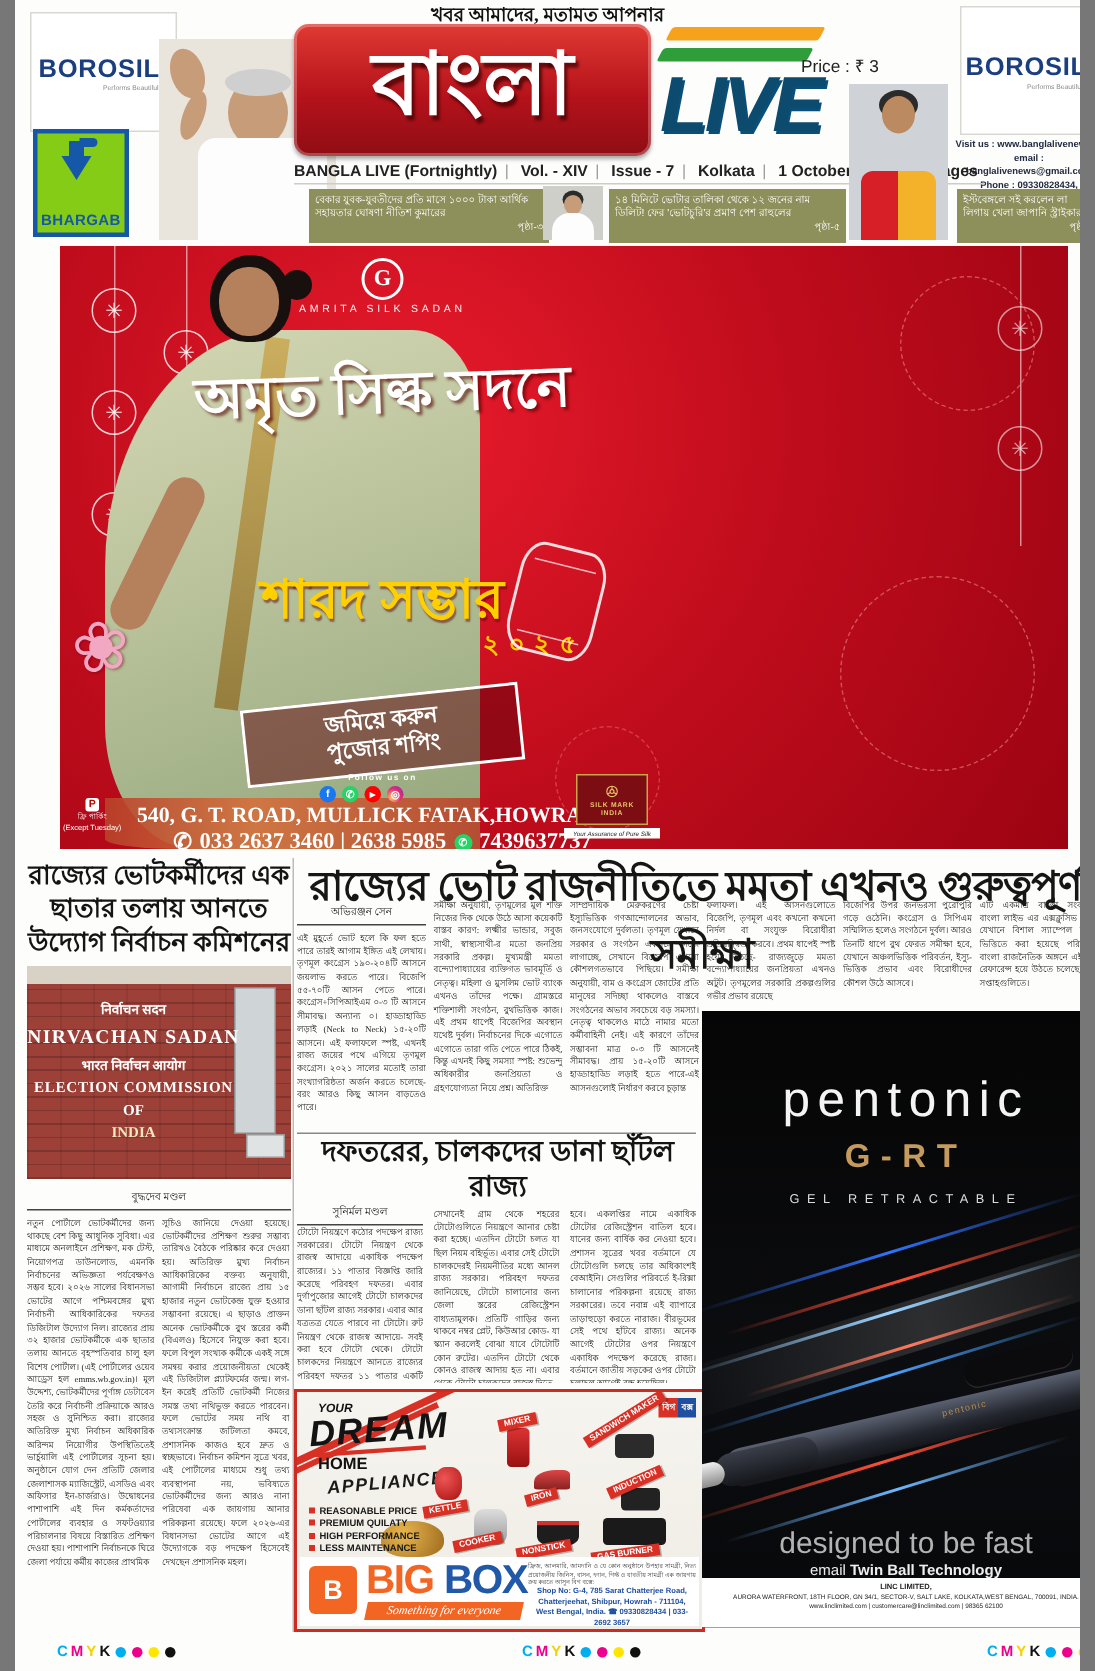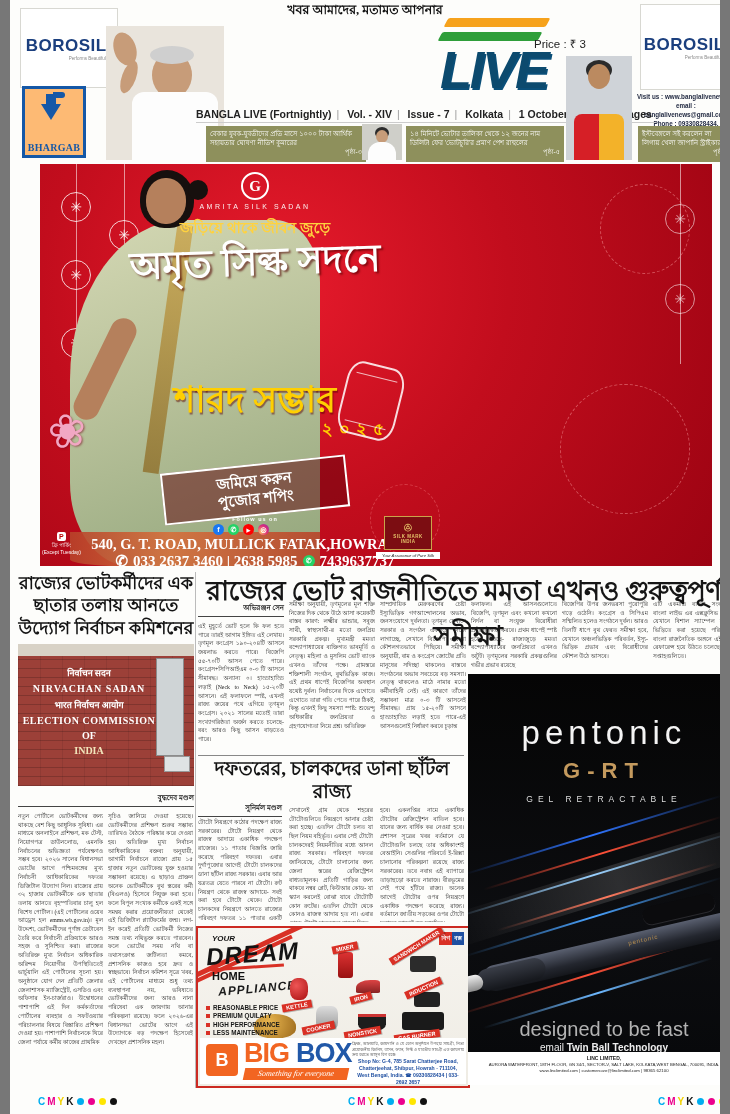--- a/index.html
+++ b/index.html
@@ -8,21 +8,21 @@
   .abs{position:absolute;}
   .serif{font-family:"Liberation Serif",serif;}
   .cen{text-align:center;}
   .j{text-align:justify;}
   
   .tagline{left:0;right:0;top:1px;font-size:12.5px;font-weight:bold;}
   .borosil-box{width:96px;height:78px;border:1px solid #d8d8d2;background:#fff;display:flex;flex-direction:column;align-items:center;justify-content:center;}
   .borosil-word{color:#1b3f7e;font-weight:bold;font-size:17px;letter-spacing:.5px;}
   .borosil-reg{font-size:7px;vertical-align:super;}
   .borosil-tag{color:#8a8a8a;font-size:4.5px;align-self:flex-end;margin-right:8px;}
-  .bhargab{left:12px;top:86px;width:58px;height:66px;border:3px solid #1558a7;background:#fdba74;display:flex;flex-direction:column;align-items:center;justify-content:flex-end;font-family:Liberation Serif, serif;}
+  .bhargab{left:12px;top:86px;width:58px;height:66px;border:3px solid #1558a7;background:#84cc16;display:flex;flex-direction:column;align-items:center;justify-content:flex-end;}
   .bh-icon{position:absolute;top:5px;left:12px;width:28px;height:34px;}
   .bh-arrow{position:absolute;left:4px;top:10px;width:0;height:0;border-left:10px solid transparent;border-right:10px solid transparent;border-top:16px solid #1558a7;}
   .bh-pipe{position:absolute;left:9px;top:0;width:10px;height:12px;background:#1558a7;}
   .bh-flag{position:absolute;left:16px;top:-2px;width:12px;height:6px;background:#1558a7;border-radius:0 4px 4px 0;}
   .bh-name{color:#1558a7;font-weight:bold;font-size:10px;margin-bottom:2px;letter-spacing:.3px;}
   .photo{background:#e9e4dc;overflow:hidden;}
   .head-sk{position:absolute;border-radius:50%;background:#c79c79;}
   .hair{position:absolute;border-radius:50%;background:#2b2b2b;}
   .shirt{position:absolute;background:#fdfdfd;border-radius:12px 12px 0 0;}
   .masthead{left:186px;top:16px;width:238px;height:88px;background:linear-gradient(180deg,#e03a33,#b5121b 55%,#8f0d14);border-radius:10px;
@@ -80,21 +80,21 @@
   .m-bun{position:absolute;left:148px;top:16px;width:20px;height:20px;background:#17100e;border-radius:50%;}
   .m-face{position:absolute;left:106px;top:14px;width:40px;height:46px;background:#b5805c;border-radius:48%;}
   .m-body{position:absolute;left:30px;top:56px;width:250px;height:346px;background:linear-gradient(160deg,#d4d8b4 0%,#b9c29b 45%,#93a67c 100%);
           border-radius:46% 18% 0 24%;}
   .m-arm{position:absolute;left:52px;top:150px;width:26px;height:110px;background:#b5805c;border-radius:13px;transform:rotate(26deg);}
   .m-border{position:absolute;left:30px;bottom:0;width:250px;height:34px;background:linear-gradient(90deg,#b8432a,#d4703c 40%,#b8432a);opacity:.9;border-radius:0 0 0 20%;}
   .m-gold{position:absolute;left:120px;top:60px;width:16px;height:250px;background:linear-gradient(#caa44a,#8f6f2a);transform:rotate(8deg);opacity:.8;}
   
   .vrule{left:185px;top:572px;width:1px;height:516px;background:#bbb;}
   .lead-head{left:188px;top:570px;width:540px;font-size:27px;font-weight:bold;letter-spacing:-.5px;color:#161616;}
-  .byline{font-size:7px;font-weight:bold;text-align:right;color:#222;}
+  .byline{font-size:7px;font-weight:normal;text-align:center;color:#222;}
   .byline u{display:block;height:0;border-bottom:1px solid #444;margin-top:2px;text-decoration:none;}
   .ncol{font-size:5.8px;line-height:1.5;color:#1d1d1d;overflow:hidden;}
   .left-head{left:8px;top:572px;width:176px;font-size:17.5px;line-height:1.28;font-weight:bold;text-align:center;color:#141414;}
   .ecphoto{left:8px;top:644px;width:176px;height:142px;background:#9c4038;overflow:hidden;
            background-image:repeating-linear-gradient(0deg,rgba(0,0,0,.18) 0 1px,transparent 1px 9px),repeating-linear-gradient(90deg,rgba(0,0,0,.08) 0 1px,transparent 1px 22px);}
   .ec-sky{position:absolute;left:0;top:0;right:0;height:12px;background:#d8d2c6;}
   .ec-win{position:absolute;right:10px;top:14px;width:26px;height:96px;background:#cfd4d6;border:1px solid #8c8c8c;}
   .ec-ac{position:absolute;right:4px;bottom:14px;width:24px;height:14px;background:#dfe3e4;border:1px solid #999;}
   .ec-sign{position:absolute;left:0;right:34px;top:18px;color:#fff;font-weight:bold;text-align:center;font-family:"Liberation Serif",serif;}
   .ec-sign div{margin-top:4px;}
@@ -173,20 +173,23 @@
   </div>
 
   <div class="abs photo" style="left:96px;top:26px;width:118px;height:134px;">
     <div class="head-sk" style="left:46px;top:26px;width:40px;height:46px;"></div>
     <div class="hair" style="left:44px;top:20px;width:44px;height:18px;background:#cfcfcf;"></div>
     <div class="shirt" style="left:26px;top:66px;width:86px;height:68px;"></div>
     <div class="head-sk" style="left:8px;top:6px;width:22px;height:34px;transform:rotate(-18deg);"></div>
     <div class="head-sk" style="left:16px;top:34px;width:14px;height:34px;transform:rotate(20deg);"></div>
   </div>
 
+  <div class="abs masthead">
+    <span>বাংলা</span>
+  </div>
 
   <div class="abs live-block">
     <div class="stripe or"></div>
     <div class="stripe gr"></div>
     <div class="live-word">LIVE</div>
   </div>
 
   <div class="abs price">Price : ₹ 3</div>
 
   <div class="abs borosil-box" style="left:630px;top:4px;width:92px;height:84px;">
@@ -270,21 +273,20 @@
         <div class="m-face"></div>
       <div class="m-border"></div>
     </div>
 
     <div class="abs silk-logo">
       <div class="silk-circle">
           <span>G</span>
         </div>
       <div class="silk-brand">AMRITA SILK SADAN</div>
     </div>
-    <div class="abs silk-tag cen serif">জড়িয়ে থাকে জীবন জুড়ে</div>
     <div class="abs silk-title cen serif">অমৃত সিল্ক সদনে</div>
     <div class="abs silk-fest cen serif">শারদ সম্ভার</div>
     <div class="abs silk-year">২০২৫</div>
     <div class="abs lotus">❀</div>
     <div class="abs drum"></div>
 
     <div class="abs offer serif">
       <span>জমিয়ে করুন</span>
         <span>পুজোর শপিং</span>
     </div>
@@ -318,21 +320,21 @@
 
   <div class="abs vrule"></div>
 
   <div class="abs left-head serif">রাজ্যের ভোটকর্মীদের এক ছাতার তলায় আনতে উদ্যোগ নির্বাচন কমিশনের</div>
   <div class="abs ecphoto">
     <div class="ec-sky"></div>
       <div class="ec-win"></div>
       <div class="ec-ac"></div>
     <div class="ec-sign">
       <div style="font-size:9px;">निर्वाचन सदन</div>
-      <div style="font-size:10px;letter-spacing:1px;">NIRVACHAN SADAN</div>
+      <div style="font-size:13px;letter-spacing:1px;">NIRVACHAN SADAN</div>
       <div style="font-size:9px;">भारत निर्वाचन आयोग</div>
       <div style="font-size:10px;letter-spacing:.5px;">ELECTION COMMISSION</div>
       <div style="font-size:10px;">OF</div>
       <div style="font-size:10px;color:#f2e6bc;">INDIA</div>
     </div>
   </div>
   <div class="abs byline serif" style="left:8px;top:792px;width:176px;">
     <span>বুদ্ধদেব মণ্ডল</span><u></u>
   </div>
   <div class="abs ncol j serif" style="left:8px;top:812px;width:85px;height:278px;">নতুন পোর্টালে ভোটকর্মীদের জন্য থাকছে বেশ কিছু আধুনিক সুবিধা। এর মাধ্যমে অনলাইনে প্রশিক্ষণ, মক টেস্ট, নিয়োগপত্র ডাউনলোড, এমনকি নির্বাচনের অভিজ্ঞতা পর্যবেক্ষণও সম্ভব হবে। ২০২৬ সালের বিধানসভা ভোটের আগে পশ্চিমবঙ্গের মুখ্য নির্বাচনী আধিকারিকের দফতর ডিজিটাল উদ্যোগ নিল। রাজ্যের প্রায় ৩২ হাজার ভোটকর্মীকে এক ছাতার তলায় আনতে বৃহস্পতিবার চালু হল বিশেষ পোর্টাল। (এই পোর্টালের ওয়েব আড্রেস হল emms.wb.gov.in)। মূল উদ্দেশ্য, ভোটকর্মীদের পূর্ণাঙ্গ ডেটাবেস তৈরি করে নির্বাচনী প্রক্রিয়াকে আরও সহজ ও সুনিশ্চিত করা। রাজ্যের অতিরিক্ত মুখ্য নির্বাচন অধিকারিক অরিন্দম নিয়োগীর উপস্থিতিতেই ভার্চুয়ালি এই পোর্টালের সূচনা হয়। অনুষ্ঠানে যোগ দেন প্রতিটি জেলার জেলাশাসক ম্যাজিস্ট্রেট, এসডিও এবং অফিসার ইন-চার্জরাও। উদ্বোধনের পাশাপাশি এই দিন কর্মকর্তাদের পোর্টালের ব্যবহার ও সফটওয়্যার পরিচালনার বিষয়ে বিস্তারিত প্রশিক্ষণ দেওয়া হয়। পাশাপাশি নির্বাচনকে ঘিরে জেলা পর্যায়ে কর্মীয় কাজের প্রাথমিক</div>

